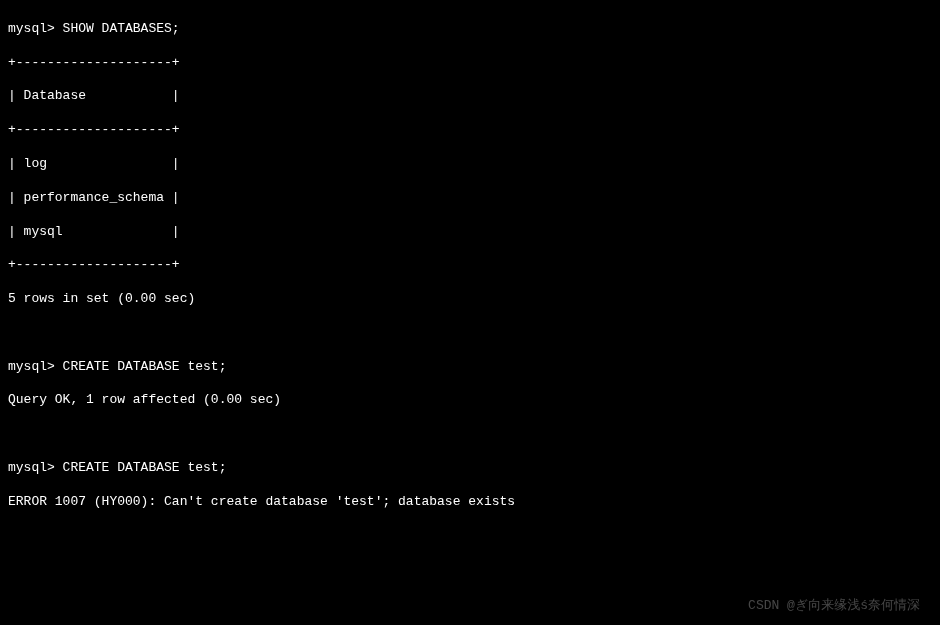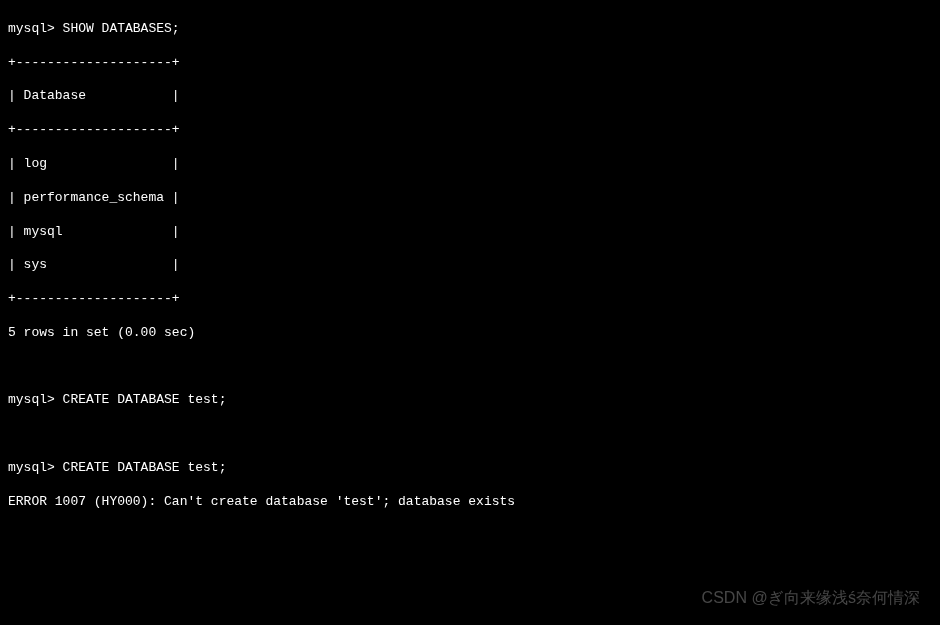--- a/index.html
+++ b/index.html
@@ -21,44 +21,44 @@
     }
     .terminal {
       white-space: pre;
     }
     .line {
       display: block;
       min-height: 16px;
     }
     .watermark {
       position: absolute;
-      bottom: 16px;
+      bottom: 10px;
       right: 20px;
       color: rgba(200, 200, 200, 0.35);
-      font-family: Liberation Sans, sans-serif;
-      font-size: 16px;
+      font-family: Liberation Mono, monospace;
+      font-size: 13px;
       pointer-events: none;
     }
   </style>
 </head>
 <body>
 
 <div class="terminal">
 <span class="line"><span>mysql&gt; </span><span>SHOW DATABASES;</span></span>
 <span class="line">+--------------------+</span>
 <span class="line">| Database           |</span>
 <span class="line">+--------------------+</span>
 <span class="line">| log                |</span>
 <span class="line">| performance_schema |</span>
 <span class="line">| mysql              |</span>
-<span class="line">| sys                |</span>
 <span class="line">+--------------------+</span>
 <span class="line">5 rows in set (0.00 sec)</span>
 <span class="line"> </span>
 <span class="line"><span>mysql&gt; </span><span>CREATE DATABASE test;</span></span>
+<span class="line">Query OK, 1 row affected (0.00 sec)</span>
 <span class="line"> </span>
 <span class="line"><span>mysql&gt; </span><span>CREATE DATABASE test;</span></span>
 <span class="line">ERROR 1007 (HY000): Can't create database 'test'; database exists</span>
 
 
 
 
 
 
 

